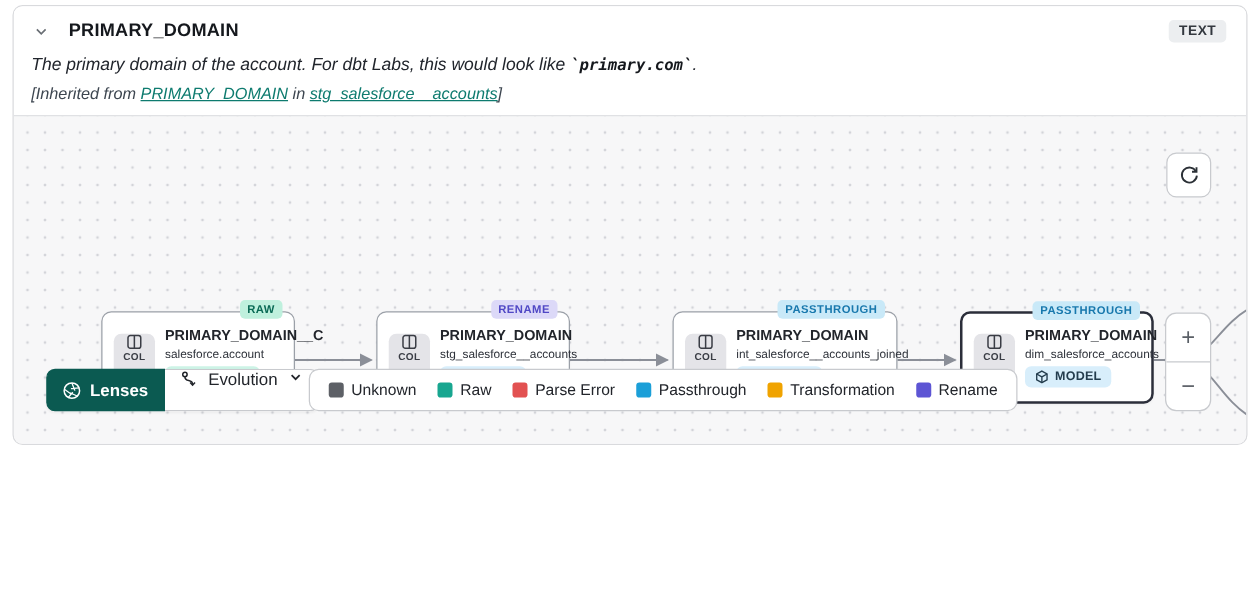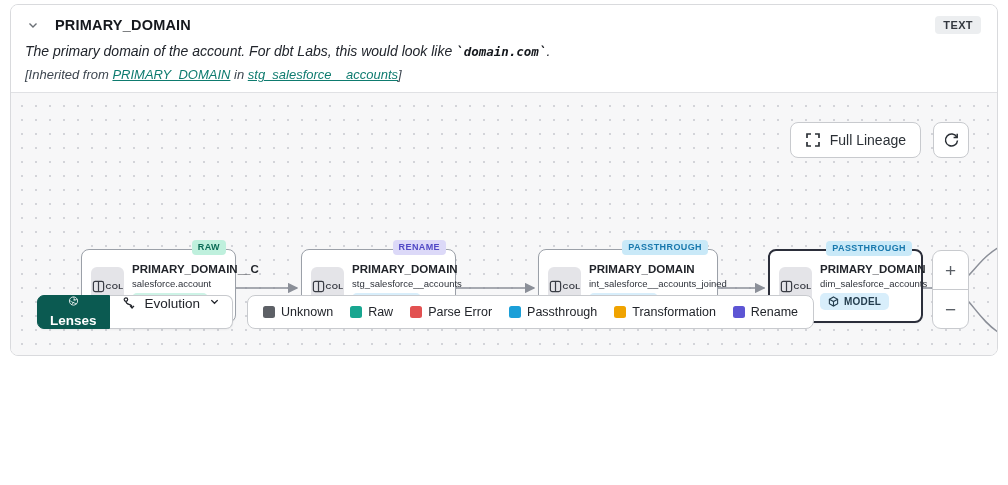--- a/index.html
+++ b/index.html
@@ -37,21 +37,21 @@
   .refresh { top:29px; right:28px; width:36px; height:36px; justify-content:center; }
   
   .node {
     position:absolute; height:74px; background:#fff; border:1px solid #9ba0a8; border-radius:8px;
     display:flex; align-items:center; gap:8px; padding:8px 9px; cursor:pointer;
     box-shadow:0 1px 2px rgba(0,0,0,.04);
   }
   .node.selected { border:2px solid #2b2e3a; }
   .col-box {
     width:33px; height:38px; background:#e4e4e8; border-radius:6px; flex:none;
-    display:flex; flex-direction:row; align-items:center; justify-content:center; gap:1px; color:#3a3d45;
+    display:flex; flex-direction:column; align-items:center; gap:1px; color:#3a3d45;
   }
   .col-box .col-label { font-size:8px; font-weight:bold; letter-spacing:.3px; }
   .node-body { display:flex; flex-direction:column; align-items:flex-start; min-width:0; }
   .node-title { font-size:11.5px; font-weight:bold; color:#22252b; white-space:nowrap; }
   .node-sub { font-size:9.5px; color:#2e323a; margin:3px 0 4px; white-space:nowrap; }
   .node-badge {
     display:inline-flex; align-items:center; gap:5px; font-size:10px; font-weight:bold;
     color:#1d3a44; padding:3px 8px; border-radius:5px; letter-spacing:.2px;
   }
   .badge-source { background:#cdf3e6; }
@@ -60,21 +60,21 @@
     position:absolute; top:-10px; right:9px; font-size:9px; font-weight:bold; letter-spacing:.4px;
     padding:3px 6px; border-radius:4px; line-height:1;
   }
   .tag-raw { background:#bff0dd; color:#0a6a55; }
   .tag-rename { background:#dcd9f8; color:#5048c5; }
   .tag-pass { background:#c9e9f8; color:#1878ad; }
   
   .lenses-wrap { position:absolute; left:26px; bottom:26px; display:flex; align-items:stretch; height:34px; border-radius:7px; box-shadow:0 1px 2px rgba(0,0,0,.05); }
   .lenses-btn {
     display:flex; align-items:center; gap:7px; background:#0b5a51; color:#fff; border:1px solid #0b5a51;
-    border-radius:7px 0 0 7px; padding:0 12px; font-size:13.5px; font-weight:bold; cursor:pointer; font-family:"Liberation Sans",sans-serif;flex-direction:column;
+    border-radius:7px 0 0 7px; padding:0 12px; font-size:13.5px; font-weight:bold; cursor:pointer; font-family:"Liberation Sans",sans-serif;
   }
   .lens-select {
     display:flex; align-items:flex-start; gap:9px; background:#fff; border:1px solid #c8cace; border-left:none;
     border-radius:0 7px 7px 0; padding:0 12px; font-size:13.5px; color:#22252b; cursor:pointer; font-family:"Liberation Sans",sans-serif;
   }
   
   .legend {
     position:absolute; left:236px; bottom:26px; height:34px; display:flex; align-items:center; gap:17px;
     background:#fff; border:1px solid #c8cace; border-radius:8px; padding:0 15px;
   }
@@ -97,21 +97,21 @@
       <button class="chev-btn">
         <svg width="12" height="12" viewBox="0 0 12 12">
             <path d="M2.5 4.5 L6 8 L9.5 4.5" fill="none" stroke="#6b7076" stroke-width="1.4"></path>
           </svg>
       </button>
       <span class="hdr-title">PRIMARY_DOMAIN</span>
       <span class="spacer"></span>
       <span class="type-badge">TEXT</span>
     </div>
     <div class="desc">
-      <span>The primary domain of the account. For dbt Labs, this would look like </span><code>`domain.com`</code><span>.</span>
+      <span>The primary domain of the account. For dbt Labs, this would look like </span><code>`primary.com`</code><span>.</span>
     </div>
     <div class="inherited">
       <span>[Inherited from </span><a>PRIMARY_DOMAIN</a><span> in </span><a>stg_salesforce__accounts</a><span>]</span>
     </div>
   </div>
 
   <div class="canvas">
 
     <svg class="edges">
       <defs>
@@ -119,26 +119,20 @@
           <path d="M0,0 L8,4 L0,8 z" fill="#8b8f98"></path>
         </marker>
       </defs>
       <line x1="225" y1="195" x2="286" y2="195" stroke="#8b8f98" stroke-width="1.5" marker-end="url(#arr)"></line>
       <line x1="445" y1="195" x2="523" y2="195" stroke="#8b8f98" stroke-width="1.5" marker-end="url(#arr)"></line>
       <line x1="707" y1="195" x2="753" y2="195" stroke="#8b8f98" stroke-width="1.5" marker-end="url(#arr)"></line>
       <path d="M912 195 H932 C958 195, 962 168, 990 153" fill="none" stroke="#8b8f98" stroke-width="1.5"></path>
       <path d="M932 195 C958 195, 962 224, 990 241" fill="none" stroke="#8b8f98" stroke-width="1.5"></path>
     </svg>
 
-    <button class="tl-btn full-lineage">
-      <svg width="16" height="16" viewBox="0 0 16 16">
-        <path d="M2 6 V2 H6 M10 2 H14 V6 M14 10 V14 H10 M6 14 H2 V10" fill="none" stroke="#2b3036" stroke-width="1.7"></path>
-      </svg>
-      <span>Full Lineage</span>
-    </button>
     <button class="tl-btn refresh">
       <svg width="17" height="17" viewBox="0 0 17 17">
         <path d="M13.8 5.2 A6 6 0 1 0 14.5 8.5" fill="none" stroke="#2b3036" stroke-width="1.5"></path>
         <path d="M14.2 1.8 V5.4 H10.6" fill="none" stroke="#2b3036" stroke-width="1.5"></path>
       </svg>
     </button>
 
     <div class="node" style="left:70px; top:156px; width:155px;">
       <span class="tag tag-raw">RAW</span>
       <div class="col-box">

